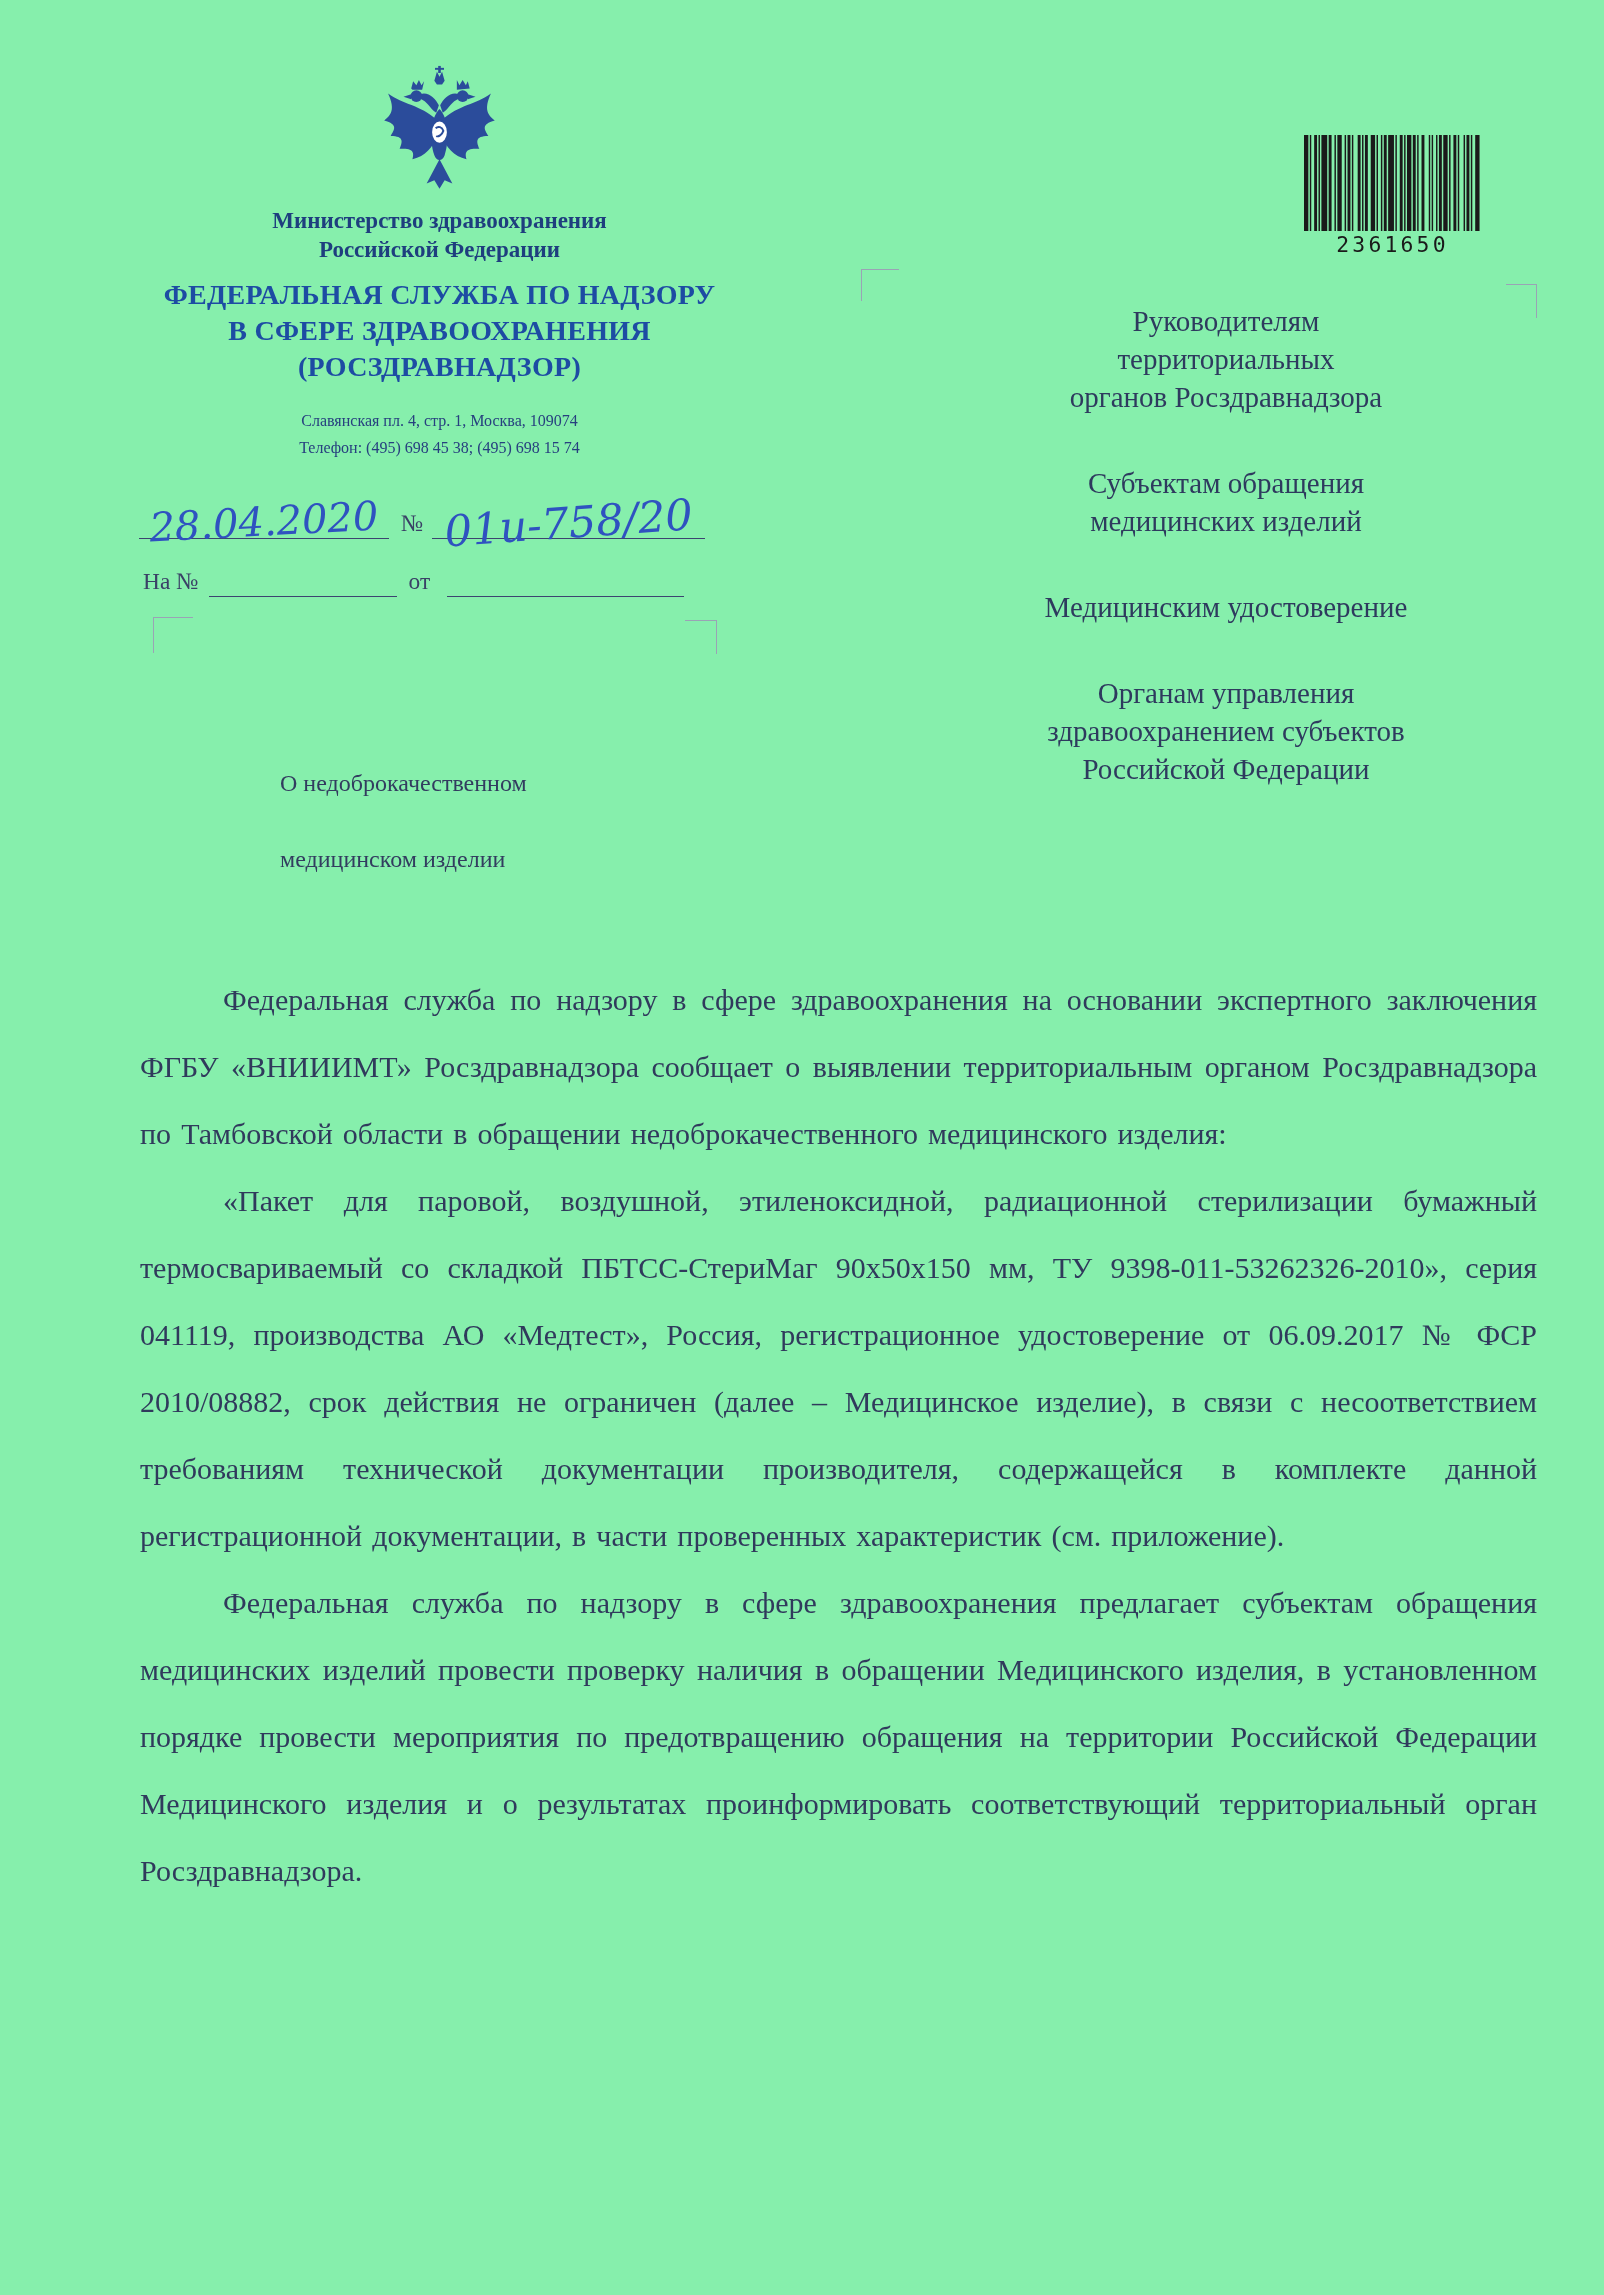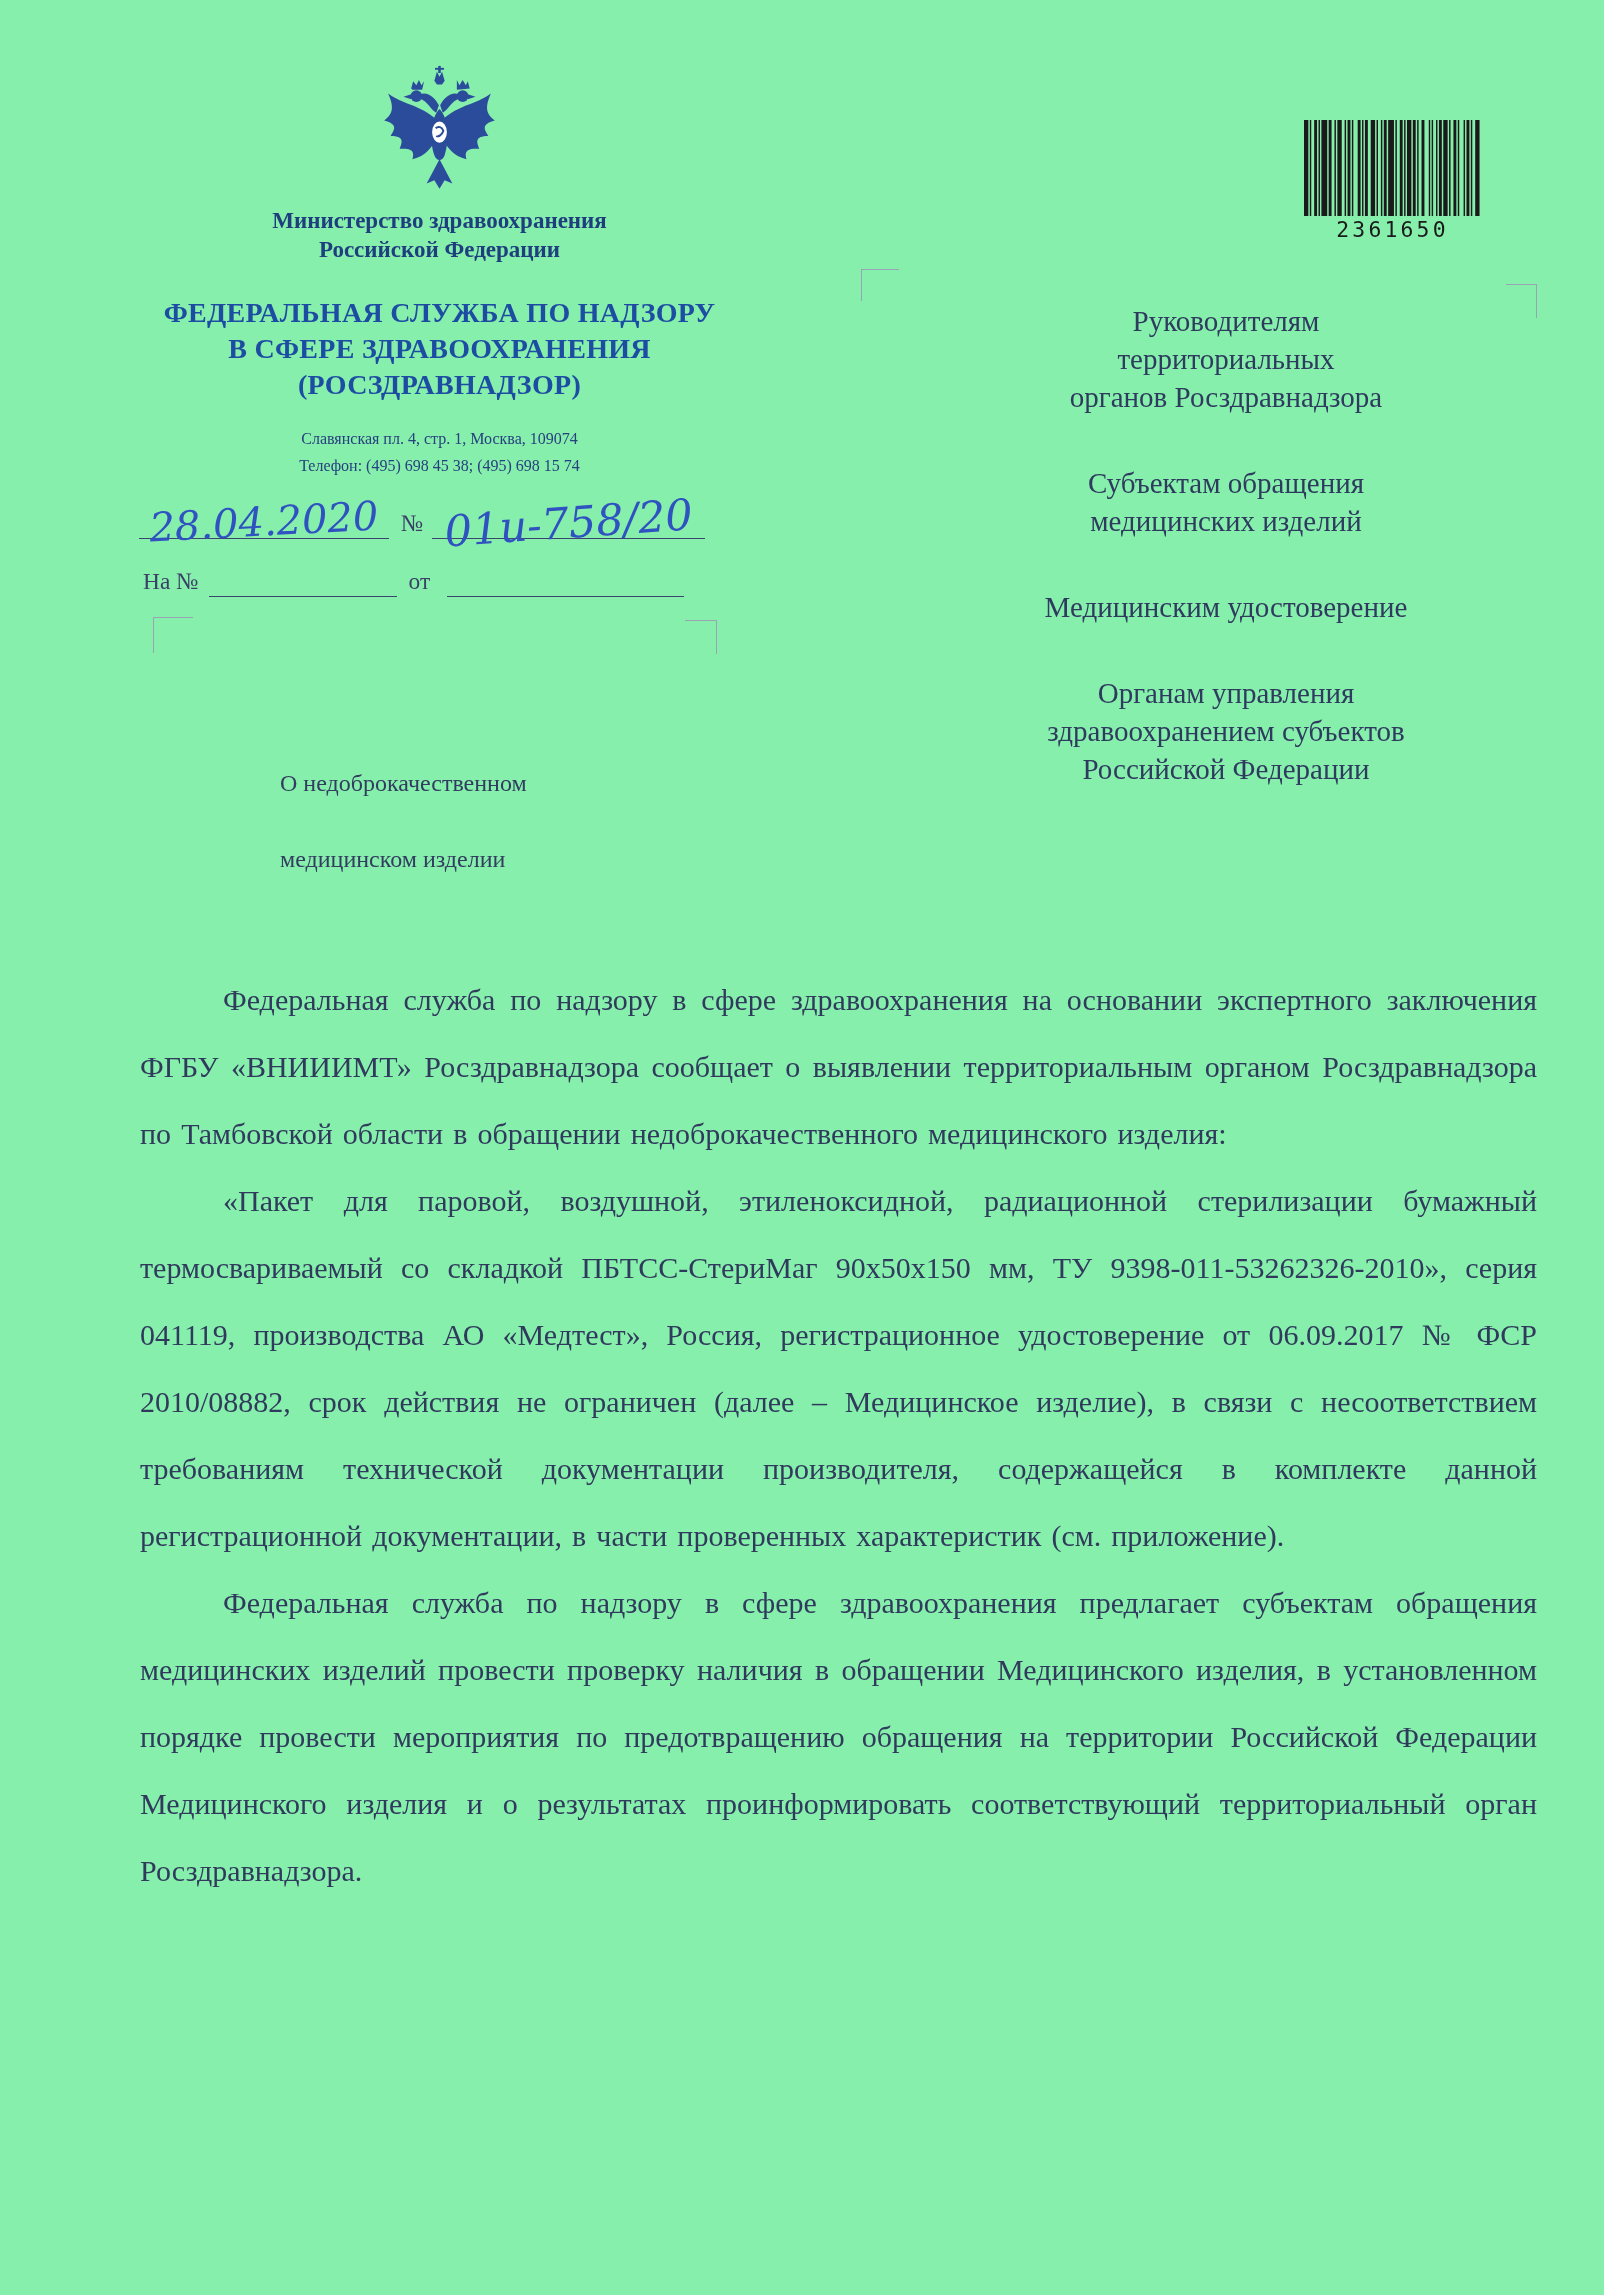--- a/index.html
+++ b/index.html
@@ -7,21 +7,21 @@
   .page {
     position:relative; width:1605px; height:2295px; margin:0 auto;
     background:#86efac; overflow:hidden;
     font-family:"Liberation Serif", serif; color:#303a5c;
   }
 
   
   .letterhead { position:absolute; left:133px; top:64px; width:613px; text-align:center; }
   .emblem { width:129px; height:135px; display:block; margin:0 auto 6.5px; }
   .ministry { font-weight:bold; font-size:23px; line-height:29px; color:#1e3e7e; }
-  .service  { margin-top:31px; font-weight:bold; font-size:28px; line-height:36px; color:#1d4ca3; letter-spacing:0.3px; }
+  .service  { margin-top:13px; font-weight:bold; font-size:28px; line-height:36px; color:#1d4ca3; letter-spacing:0.3px; }
   .address  { margin-top:22px; font-size:16px; line-height:27px; color:#27407f; }
 
   
   .ref-row1 { position:absolute; left:139px; top:479px; width:584px; height:60px;
               display:flex; align-items:flex-end; }
   .ref-row2 { position:absolute; left:139px; top:563px; width:584px; height:34px;
               display:flex; align-items:flex-end; }
   .blank { border-bottom:1.9px solid #3c4470; display:flex; justify-content:center; align-items:flex-end; }
   .blank-date   { width:250px; height:60px; }
   .blank-num    { width:273px; height:60px; margin-left:9px; }
@@ -39,21 +39,21 @@
   
   .mark { position:absolute; }
   .mark-tl { border-top:1.9px solid #9aa3b5; border-left:1.9px solid #9aa3b5; }
   .mark-tr { border-top:1.9px solid #9aa3b5; border-right:1.9px solid #9aa3b5; }
   .mark-addr-left  { left:861px; top:269px; width:38px; height:32px; }
   .mark-addr-right { left:1506px; top:284px; width:31px; height:34px; }
   .mark-note-left  { left:153px;  top:617px; width:40px; height:36px; }
   .mark-note-right { left:685px; top:620px; width:32px; height:34px; }
 
   
-  .barcode-block { position:absolute; left:1304px; top:120px; width:177px; text-align:center; }
+  .barcode-block { position:absolute; left:1304px; top:135px; width:177px; text-align:center; }
   .barcode-bars { width:177px; height:96px; display:block; }
   .barcode-number { font-family:"DejaVu Sans Mono", monospace; font-size:21.4px; letter-spacing:3.2px; color:#1a1a1a; margin-top:1.3px; }
 
   
   .addressees { position:absolute; left:888px; top:302px; width:676px; text-align:center; }
   .addressee { white-space:pre-line; font-size:29px; line-height:38px; color:#2e3a5e; margin-bottom:48px; }
   .addressee:last-child { margin-bottom:6px; }
 
   
   .subject { position:absolute; left:280px; top:723px; width:363px; text-align:left; }

